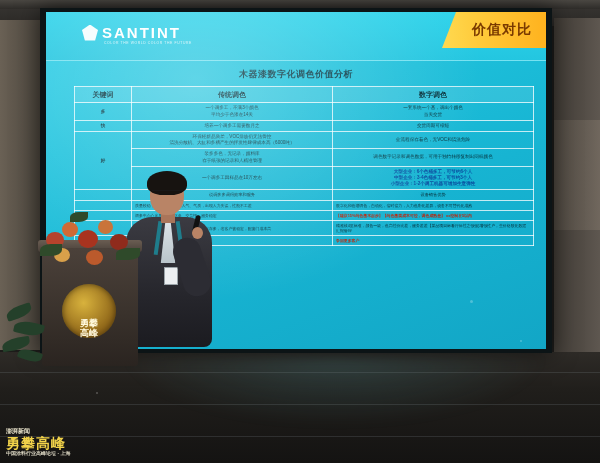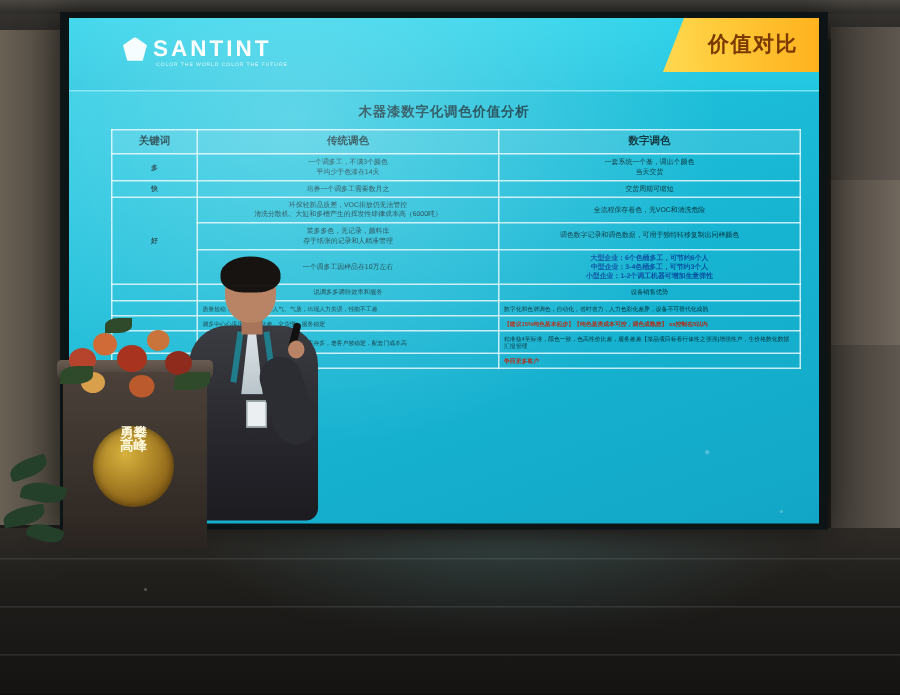--- a/index.html
+++ b/index.html
@@ -242,21 +242,21 @@
   }
   .podium-top {
     position: absolute; left: 38px; top: 240px; width: 104px; height: 12px;
     background: linear-gradient(180deg,#6a5d52,#4a413a); border-radius: 3px;
   }
   .podium-emblem {
     position: absolute; left: 62px; top: 284px; width: 54px; height: 54px;
     border-radius: 50%;
     background: radial-gradient(circle at 40% 35%, #d8b23d, #8d6418 70%);
     box-shadow: inset 0 0 6px rgba(0,0,0,.5);
-    display: flex; align-items: flex-start; justify-content: center;
+    display: flex; align-items: flex-end; justify-content: center;
   }
   .podium-emblem span {
     color: #fff8dc; font-size: 9px; font-weight: bold; line-height: 1.05; text-align: center;
   }
   .flowers { position: absolute; left: 40px; top: 210px; width: 104px; height: 62px; }
   .pet { position: absolute; border-radius: 50%; }
   .leaf { position: absolute; background: #2f4a2a; border-radius: 50% 0 50% 0; }
 
   
   .plant {
@@ -440,14 +440,19 @@
     <span class="plant-leaf" style="left:4px;  top:6px;  width:26px; height:12px; transform:rotate(-18deg);"></span>
     <span class="plant-leaf" style="left:12px; top:22px; width:30px; height:13px; transform:rotate(12deg);"></span>
     <span class="plant-leaf" style="left:0px;  top:38px; width:28px; height:12px; transform:rotate(-10deg);"></span>
     <span class="plant-leaf" style="left:16px; top:50px; width:24px; height:11px; transform:rotate(20deg);"></span>
   </div>
 
   <span class="dust" style="left:470px; top:300px; width:3px; height:3px;"></span>
   <span class="dust" style="left:520px; top:340px; width:2px; height:2px;"></span>
   <span class="dust" style="left:96px;  top:392px; width:2px; height:2px;"></span>
 
+  <div class="watermark">
+    <div class="wm-top">澎湃新闻</div>
+    <div class="wm-main">勇攀高峰</div>
+    <div class="wm-sub">中国涂料行业高峰论坛 · 上海</div>
+  </div>
 
 </div>
 
 </body></html>

